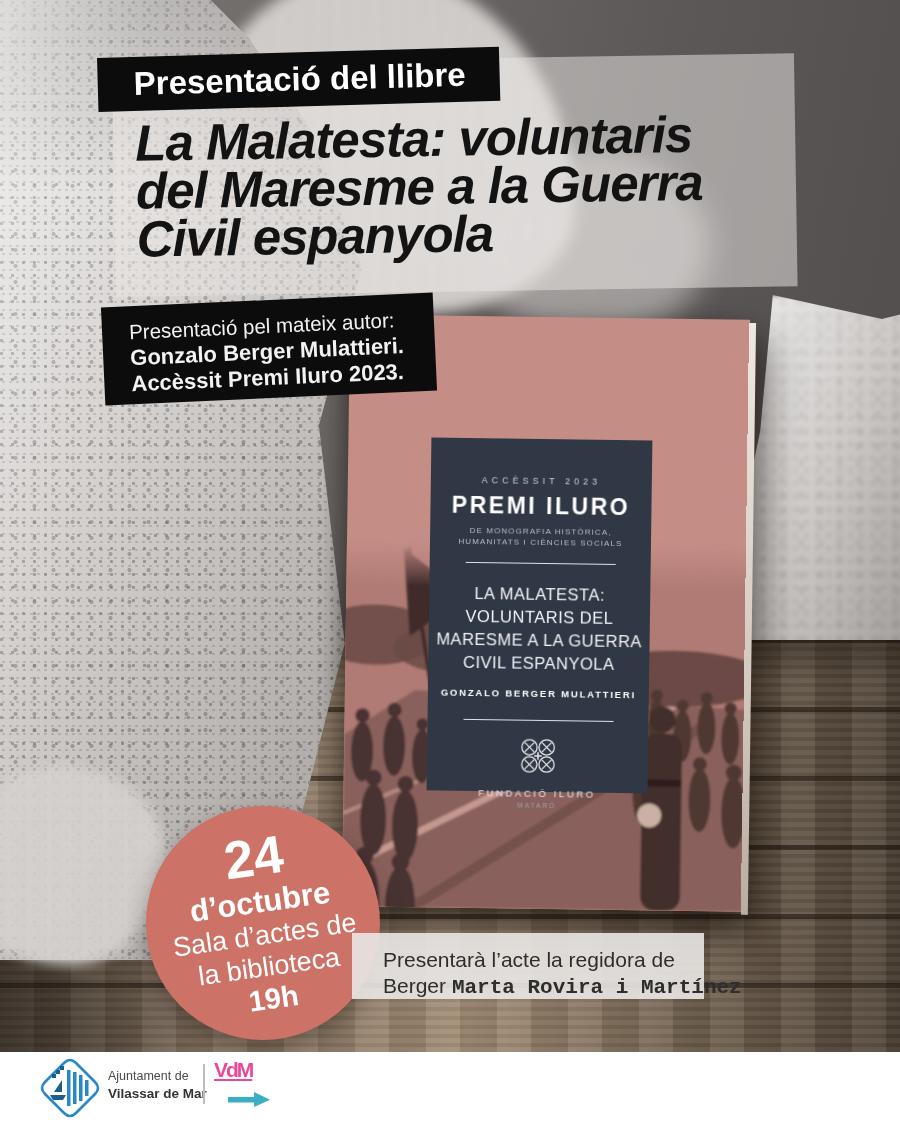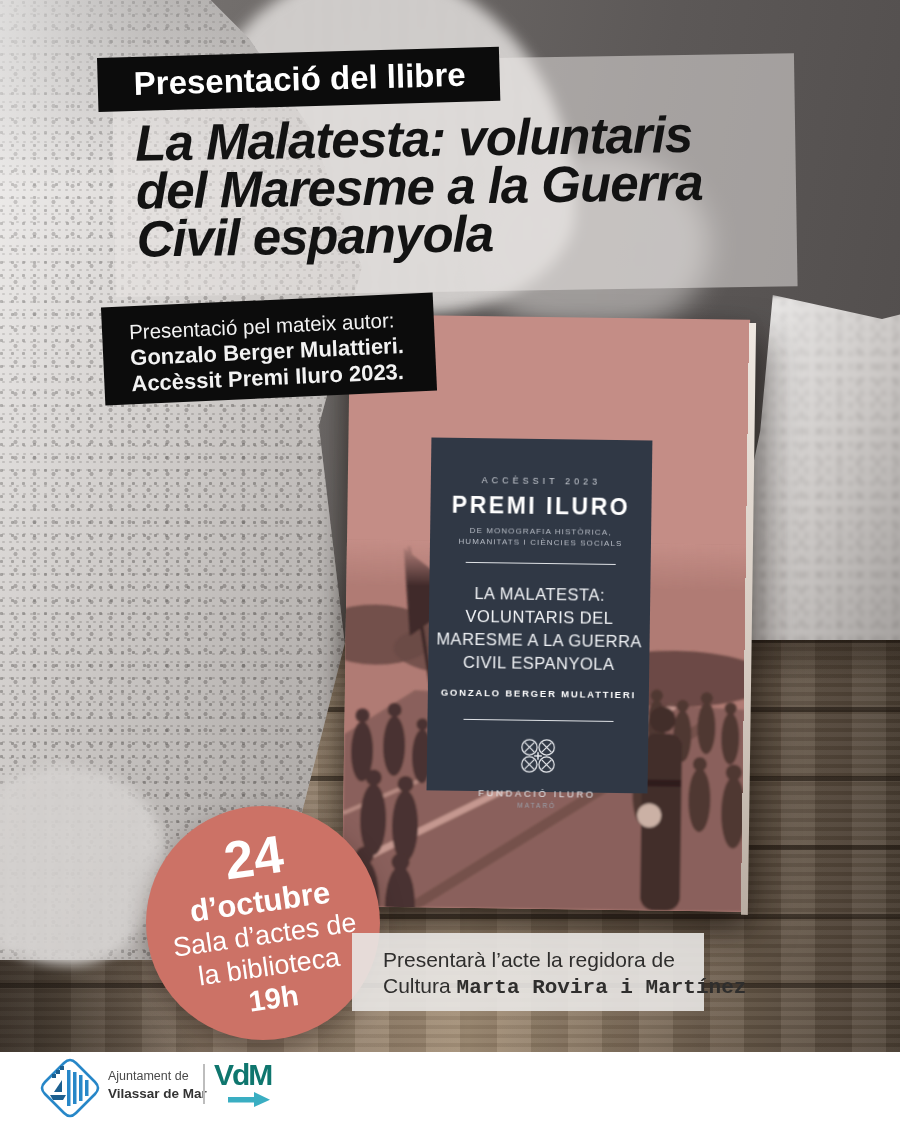--- a/index.html
+++ b/index.html
@@ -80,33 +80,33 @@
   
   .badge{position:absolute;left:146px;top:806px;width:234px;height:234px;border-radius:50%;z-index:7;
      background:#cc7266;box-shadow:0 10px 24px rgba(30,15,10,.35);}
   .badge-rot{position:absolute;inset:0;transform:rotate(-8deg);text-align:center;color:#ffffff;}
   .bd-day{margin-top:24px;font-size:53px;font-weight:bold;line-height:54px;}
   .bd-month{font-size:31px;font-weight:bold;line-height:35px;}
   .bd-venue{font-size:27px;font-weight:normal;line-height:32px;}
   .bd-time{font-size:29px;font-weight:bold;line-height:33px;}
 
   
-  .presenter{position:absolute;left:352px;top:933px;width:352px;height:78px;z-index:7;
+  .presenter{position:absolute;left:352px;top:933px;width:352px;height:66px;z-index:7;
      background:rgba(233,231,228,.9);color:#2f2e2d;padding:14px 0 0 31px;box-sizing:border-box;
      font-size:21px;line-height:26px;white-space:nowrap;}
   .pr-bold{font-weight:bold;font-family:Liberation Mono, monospace;}
 
   
   .footer{position:absolute;left:0;top:1052px;width:900px;height:73px;background:#ffffff;z-index:9;}
   .crest{position:absolute;left:40px;top:6px;width:60px;height:60px;}
   .org{position:absolute;left:108px;top:16px;line-height:17px;white-space:nowrap;}
   .org-l1{font-size:12.5px;color:#4a4a4a;}
   .org-l2{font-size:13.5px;font-weight:bold;color:#333333;}
   .org-divider{position:absolute;left:203px;top:12px;width:2px;height:40px;background:#bdbdbd;}
-  .vdm{position:absolute;left:214px;top:6px;font-size:30px;font-weight:bold;color:#0f766e;letter-spacing:-2px;}
+  .vdm{position:absolute;left:214px;top:6px;font-size:21px;font-weight:bold;color:#ec4899;letter-spacing:-2px;text-decoration:underline;}
   .vdm-arrow{position:absolute;left:228px;top:40px;width:42px;height:15px;}
 </style>
 </head>
 <body>
 
 <div class="poster">
 
   <div class="bg"></div>
   <div class="rock-peak rocktex"></div>
   <div class="rock-peak2 rocktex"></div>
@@ -246,21 +246,21 @@
       <div class="bd-month">d’octubre</div>
       <div class="bd-venue">Sala d’actes de</div>
       <div class="bd-venue">la biblioteca</div>
       <div class="bd-time">19h</div>
     </div>
   </div>
 
   <div class="presenter">
     <div>Presentarà l’acte la regidora de</div>
     <div>
-      <span>Cultura </span><span class="pr-bold">Marta Rovira i Martínez</span>
+      <span>Berger </span><span class="pr-bold">Marta Rovira i Martínez</span>
     </div>
   </div>
 
   <div class="footer">
     <svg class="crest" viewBox="0 0 60 60" xmlns="http://www.w3.org/2000/svg">
       <path d="M30 2 Q33 2 36 5 L55 24 Q58 27 58 30 Q58 33 55 36 L36 55 Q33 58 30 58 Q27 58 24 55 L5 36 Q2 33 2 30 Q2 27 5 24 L24 5 Q27 2 30 2 Z" fill="#ffffff" stroke="#2787c8" stroke-width="2.6"></path>
       <g fill="#2787c8">
         <rect x="33" y="14" width="3.5" height="32"></rect>
         <rect x="39" y="17" width="3.5" height="26"></rect>
         <rect x="45" y="22" width="3.5" height="16"></rect>

